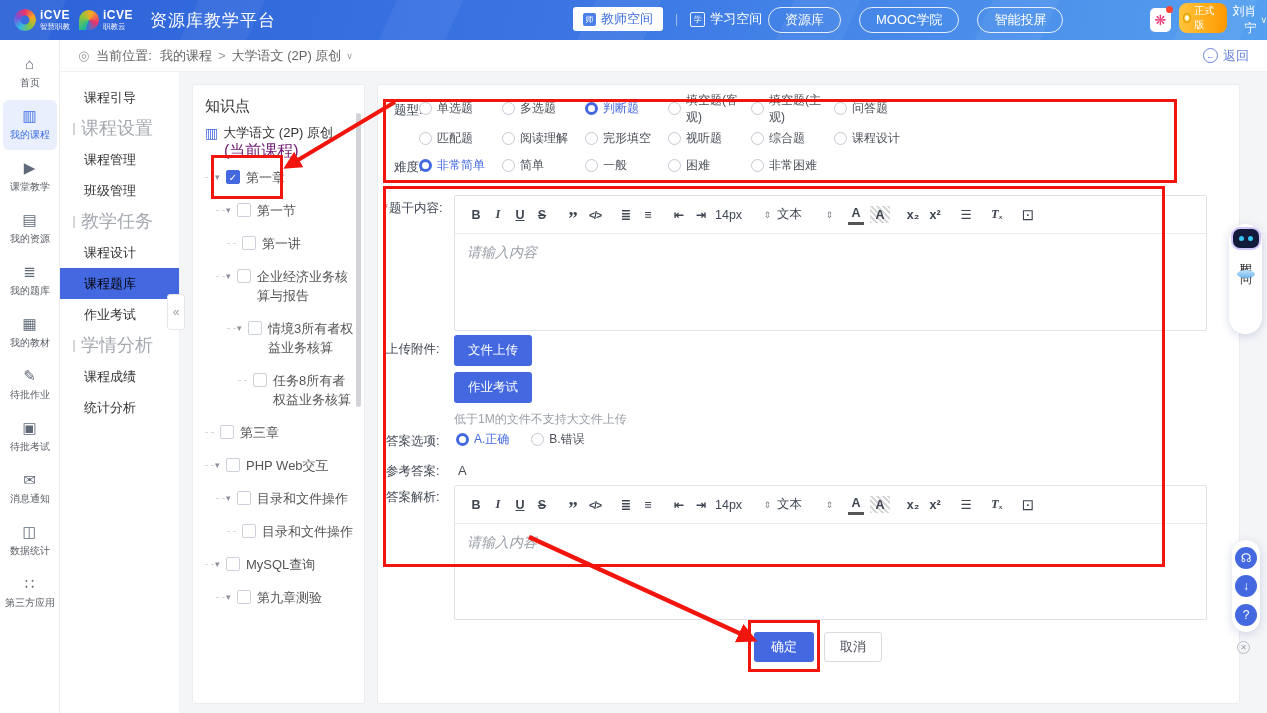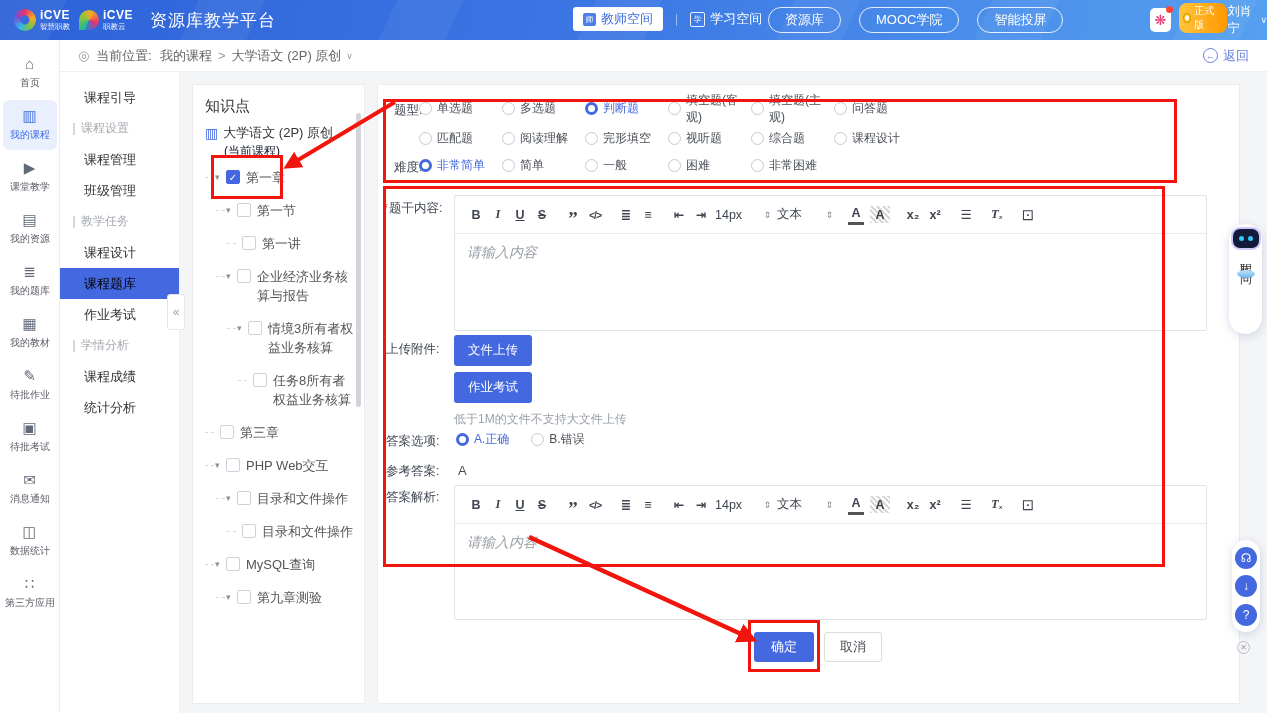--- a/index.html
+++ b/index.html
@@ -34,21 +34,21 @@
   .pill{border:1px solid rgba(255,255,255,.85);border-radius:14px;color:#fff;font-size:13px;
     padding:3px 16px;cursor:pointer;white-space:nowrap;}
   .hdr-user{position:absolute;left:1150px;top:3px;display:flex;align-items:center;gap:8px;z-index:2;}
   .app-ic{position:relative;width:24px;height:24px;background:#fff;border-radius:5px;color:#e8336d;
     font-size:14px;display:flex;align-items:center;justify-content:center;cursor:pointer;}
   .dotb{position:absolute;right:-2px;top:-2px;width:7px;height:7px;border-radius:50%;background:#ff4433;}
   .user-col{display:flex;align-items:flex-start;gap:1px;}
   .ver-badge{background:linear-gradient(90deg,#ffc53d,#ff9800);border-radius:8px;color:#fff;
     font-size:10px;padding:1px 8px 1px 4px;display:flex;align-items:center;gap:3px;}
   .medal{width:8px;height:8px;border-radius:50%;background:radial-gradient(#fffbe6 30%,#f7b500 70%);border:1px solid #e09a00;}
-  .user-name{color:#fff;font-size:12px;display:flex;align-items:center;gap:4px;cursor:pointer;}
+  .user-name{color:#fff;font-size:12px;display:flex;align-items:center;gap:4px;cursor:pointer;text-align:right;}
   .chev{font-size:9px;opacity:.9;}
   
   .rail{position:absolute;left:0;top:40px;width:60px;height:673px;background:#fff;
     border-right:1px solid #ededf0;z-index:20;padding-top:8px;box-sizing:border-box;}
   .rail-item{width:54px;margin:0 auto 2px;padding:7px 0 8px;text-align:center;border-radius:6px;cursor:pointer;}
   .rail-icon{display:block;font-size:15px;height:18px;line-height:18px;color:#606a78;}
   .rail-label{display:block;font-size:10.5px;margin-top:3px;color:#5a5e66;transform:scale(.95);}
   .rail-item.active{background:#e9effd;}
   .rail-item.active .rail-icon,.rail-item.active .rail-label{color:#3d6de0;}
   
@@ -63,35 +63,35 @@
   .crumb-chev{margin-left:5px;color:#999;font-size:9px;cursor:pointer;}
   .sp{flex:1;}
   .back{color:#6a82dd;display:flex;align-items:center;gap:5px;cursor:pointer;}
   .back-ic{width:13px;height:13px;border:1px solid #6a82dd;border-radius:50%;font-size:9px;line-height:12px;
     display:flex;align-items:center;justify-content:center;}
   
   .smenu{position:absolute;left:60px;top:72px;width:120px;height:641px;background:#fff;
     border-right:1px solid #eef0f2;box-sizing:border-box;padding-top:10px;z-index:10;}
   .menu-item{height:31px;line-height:31px;padding-left:24px;font-size:13px;color:#333;cursor:pointer;}
   .menu-item.active{background:#4468E0;color:#000000;}
-  .menu-section{height:31px;line-height:31px;padding-left:13px;font-size:12px;color:#a5a9b0;
+  .menu-section{height:31px;line-height:31px;padding-left:13px;font-size:18px;color:#a5a9b0;
     display:flex;align-items:center;gap:6px;}
   .menu-section .bar{width:2px;height:12px;background:#d4d6da;display:inline-block;}
   .collapse-tab{position:absolute;left:167px;top:294px;width:16px;height:34px;background:#fff;
     border:1px solid #e4e6e9;border-radius:3px;display:flex;align-items:center;justify-content:center;
     color:#9aa0a8;font-size:12px;z-index:12;cursor:pointer;}
   
   .tree-card{position:absolute;left:192px;top:84px;width:173px;height:620px;background:#fff;
     border:1px solid #eaecef;border-radius:2px;box-sizing:border-box;padding:12px 8px 12px 12px;
     overflow:hidden;z-index:5;}
   .kt-title{font-size:15px;color:#333;font-weight:500;}
   .kt-root{margin-top:8px;display:flex;align-items:flex-start;gap:5px;cursor:pointer;}
   .kt-root-ic{color:#4468E0;font-size:14px;line-height:18px;}
   .kt-root-label{font-size:13px;color:#333;line-height:18px;}
-  .kt-tag{color:#0f172a;font-size:12px;margin:2px 0 0 19px;line-height:14px;}
+  .kt-tag{color:#701a75;font-size:16px;margin:2px 0 0 19px;line-height:14px;}
   .kt-list{margin-top:10px;}
   .tree-node{display:flex;align-items:flex-start;margin-bottom:14px;cursor:pointer;}
   .t-stub{width:9px;border-top:1px dashed #d6d8db;margin-top:9px;margin-right:1px;flex-shrink:0;}
   .t-caret{color:#8a8f98;font-size:9px;width:11px;line-height:18px;flex-shrink:0;}
   .t-spacer{width:5px;flex-shrink:0;}
   .t-cb{width:14px;height:14px;border:1px solid #cdd2da;border-radius:2px;background:#fff;flex-shrink:0;
     margin:2px 6px 0 0;font-size:10px;line-height:14px;text-align:center;color:transparent;box-sizing:border-box;}
   .t-cb.checked{background:#4468E0;border-color:#4468E0;color:#fff;}
   .t-label{font-size:13px;color:#555;line-height:19px;}
   .kt-scroll{position:absolute;right:3px;top:28px;width:5px;height:294px;background:#d2d4d8;border-radius:3px;}

